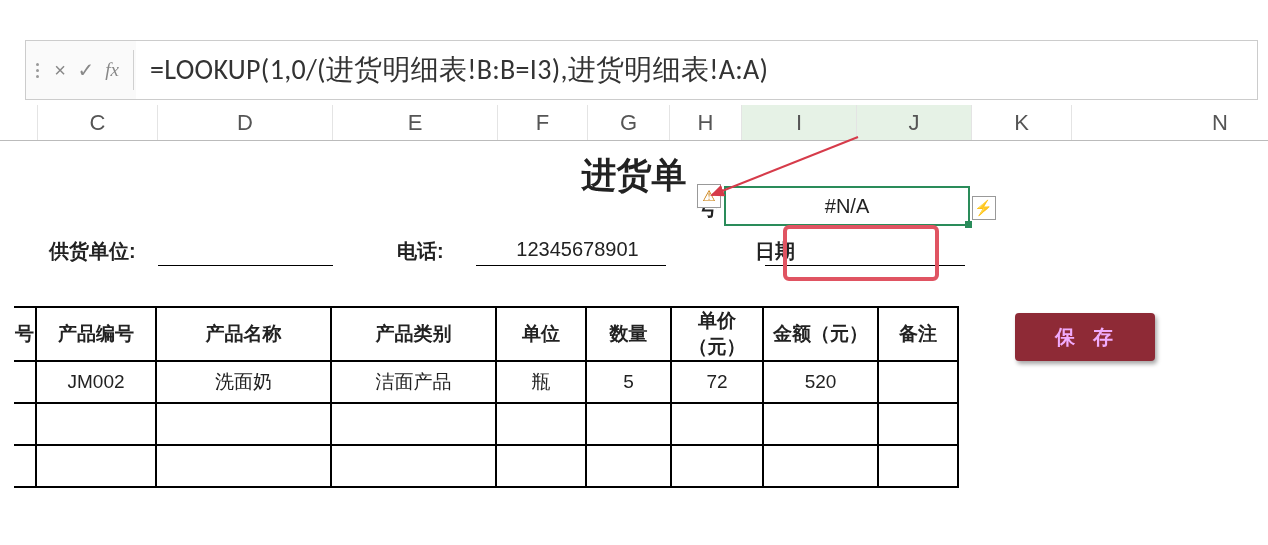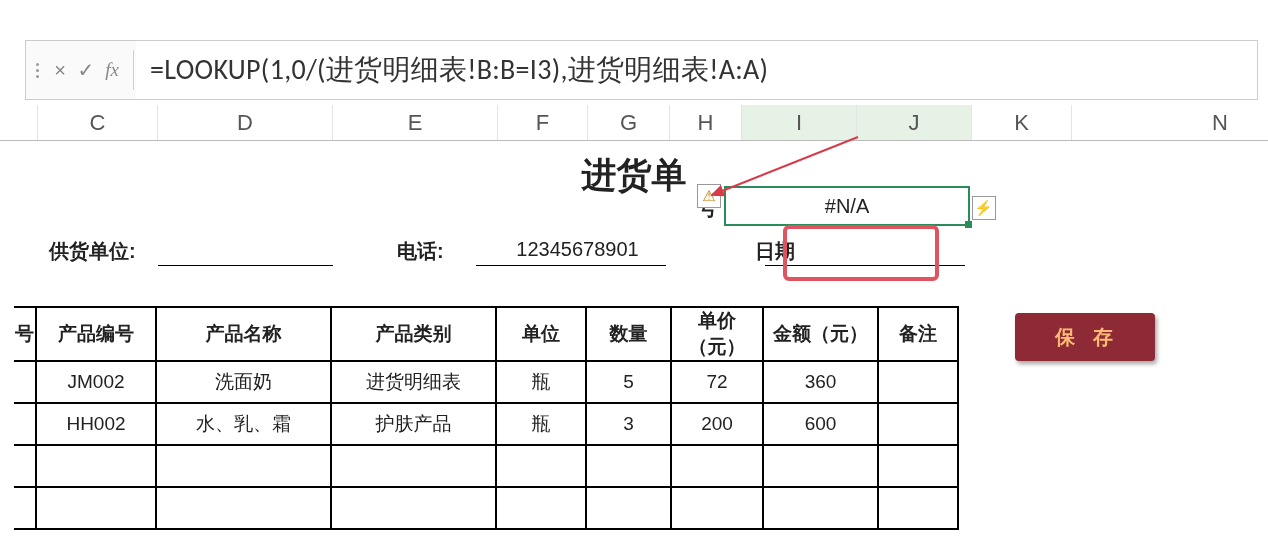--- a/index.html
+++ b/index.html
@@ -51,21 +51,21 @@
   .col-a{width:120px;border-radius:7px;}
   .col-b{width:175px;border-radius:6px;}
   .col-c{width:165px;}
   .col-d{width:90px;}
   .col-e{width:85px;}
   .col-f{width:92px;}
   .col-g{width:115px;}
   .col-h{width:80px;}
 
   
-  .save-btn{position:absolute;top:173px;left:1015px;width:140px;height:48px;background:#8e2a36;color:#fdba74;border:none;border-radius:4px;font-size:20px;font-weight:700;letter-spacing:18px;padding-left:22px;box-sizing:border-box;box-shadow:2px 3px 4px rgba(0,0,0,0.35);cursor:pointer;}
+  .save-btn{position:absolute;top:173px;left:1015px;width:140px;height:48px;background:#8e2a36;color:#f0abfc;border:none;border-radius:4px;font-size:20px;font-weight:700;letter-spacing:18px;padding-left:22px;box-sizing:border-box;box-shadow:2px 3px 4px rgba(0,0,0,0.35);cursor:pointer;}
 </style>
 </head>
 <body>
 <div class="viewport">
 
   <div class="formula-bar">
     <div class="fb-controls">
       <div class="fb-dots">
           <span></span>
           <span></span>
@@ -137,36 +137,25 @@
           <th class="col-f">单价（元）</th>
           <th class="col-g">金额（元）</th>
           <th class="col-h2" style="width:80px;">备注</th>
         </tr>
       </thead>
       <tbody>
         <tr>
           <td style="border-left:none;"></td>
           <td>JM002</td>
           <td>洗面奶</td>
-          <td>进货明细表</td>
+          <td>洁面产品</td>
           <td>瓶</td>
           <td>5</td>
           <td>72</td>
-          <td>360</td>
-          <td></td>
-        </tr>
-        <tr>
-          <td style="border-left:none;"></td>
-          <td>HH002</td>
-          <td>水、乳、霜</td>
-          <td>护肤产品</td>
-          <td>瓶</td>
-          <td>3</td>
-          <td>200</td>
-          <td>600</td>
+          <td>520</td>
           <td></td>
         </tr>
         <tr>
           <td style="border-left:none;"></td>
           <td></td>
           <td></td>
           <td></td>
           <td></td>
           <td></td>
           <td></td>

